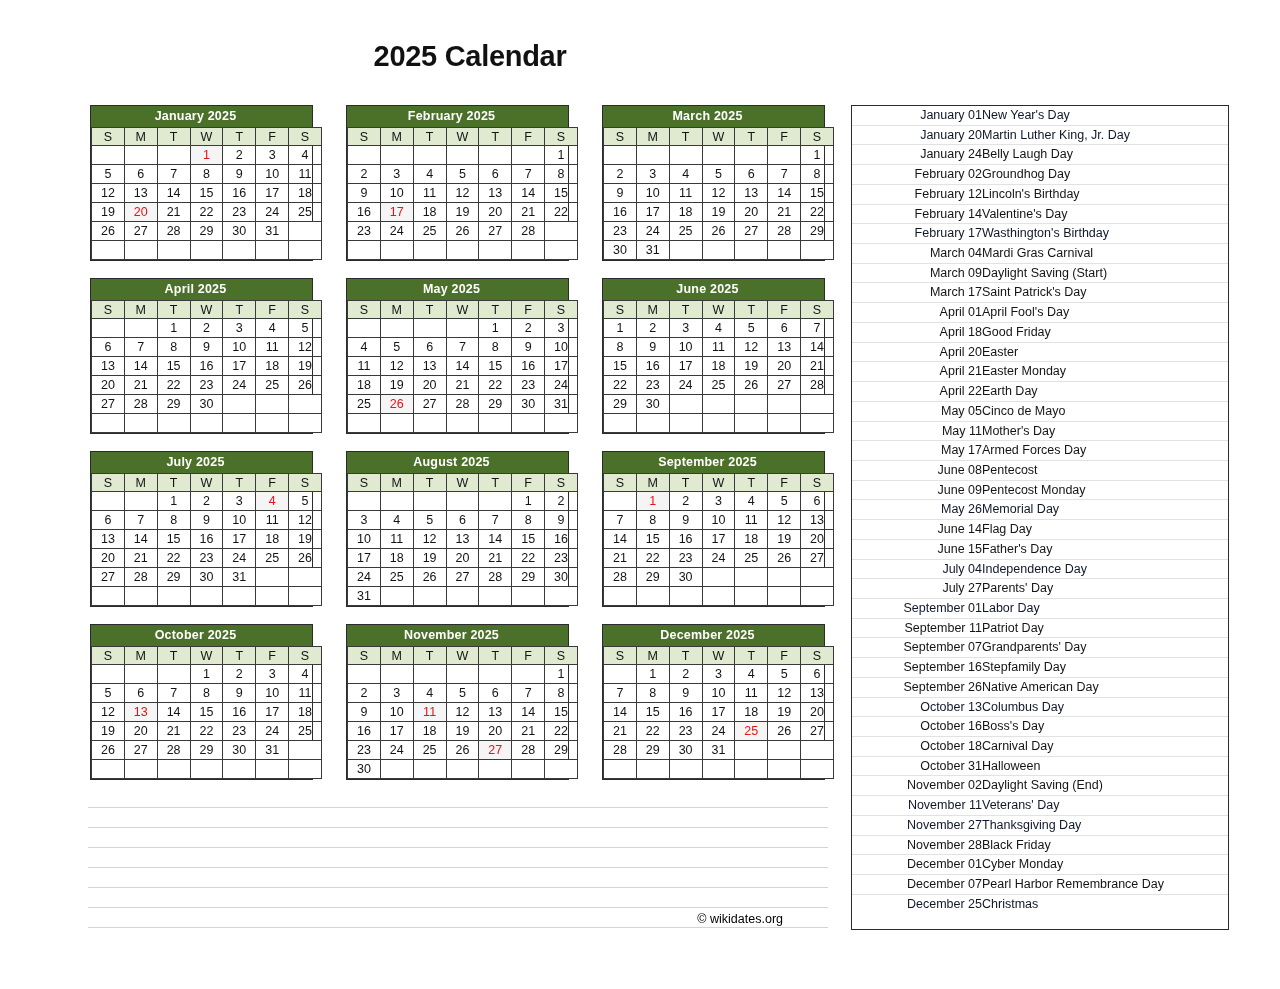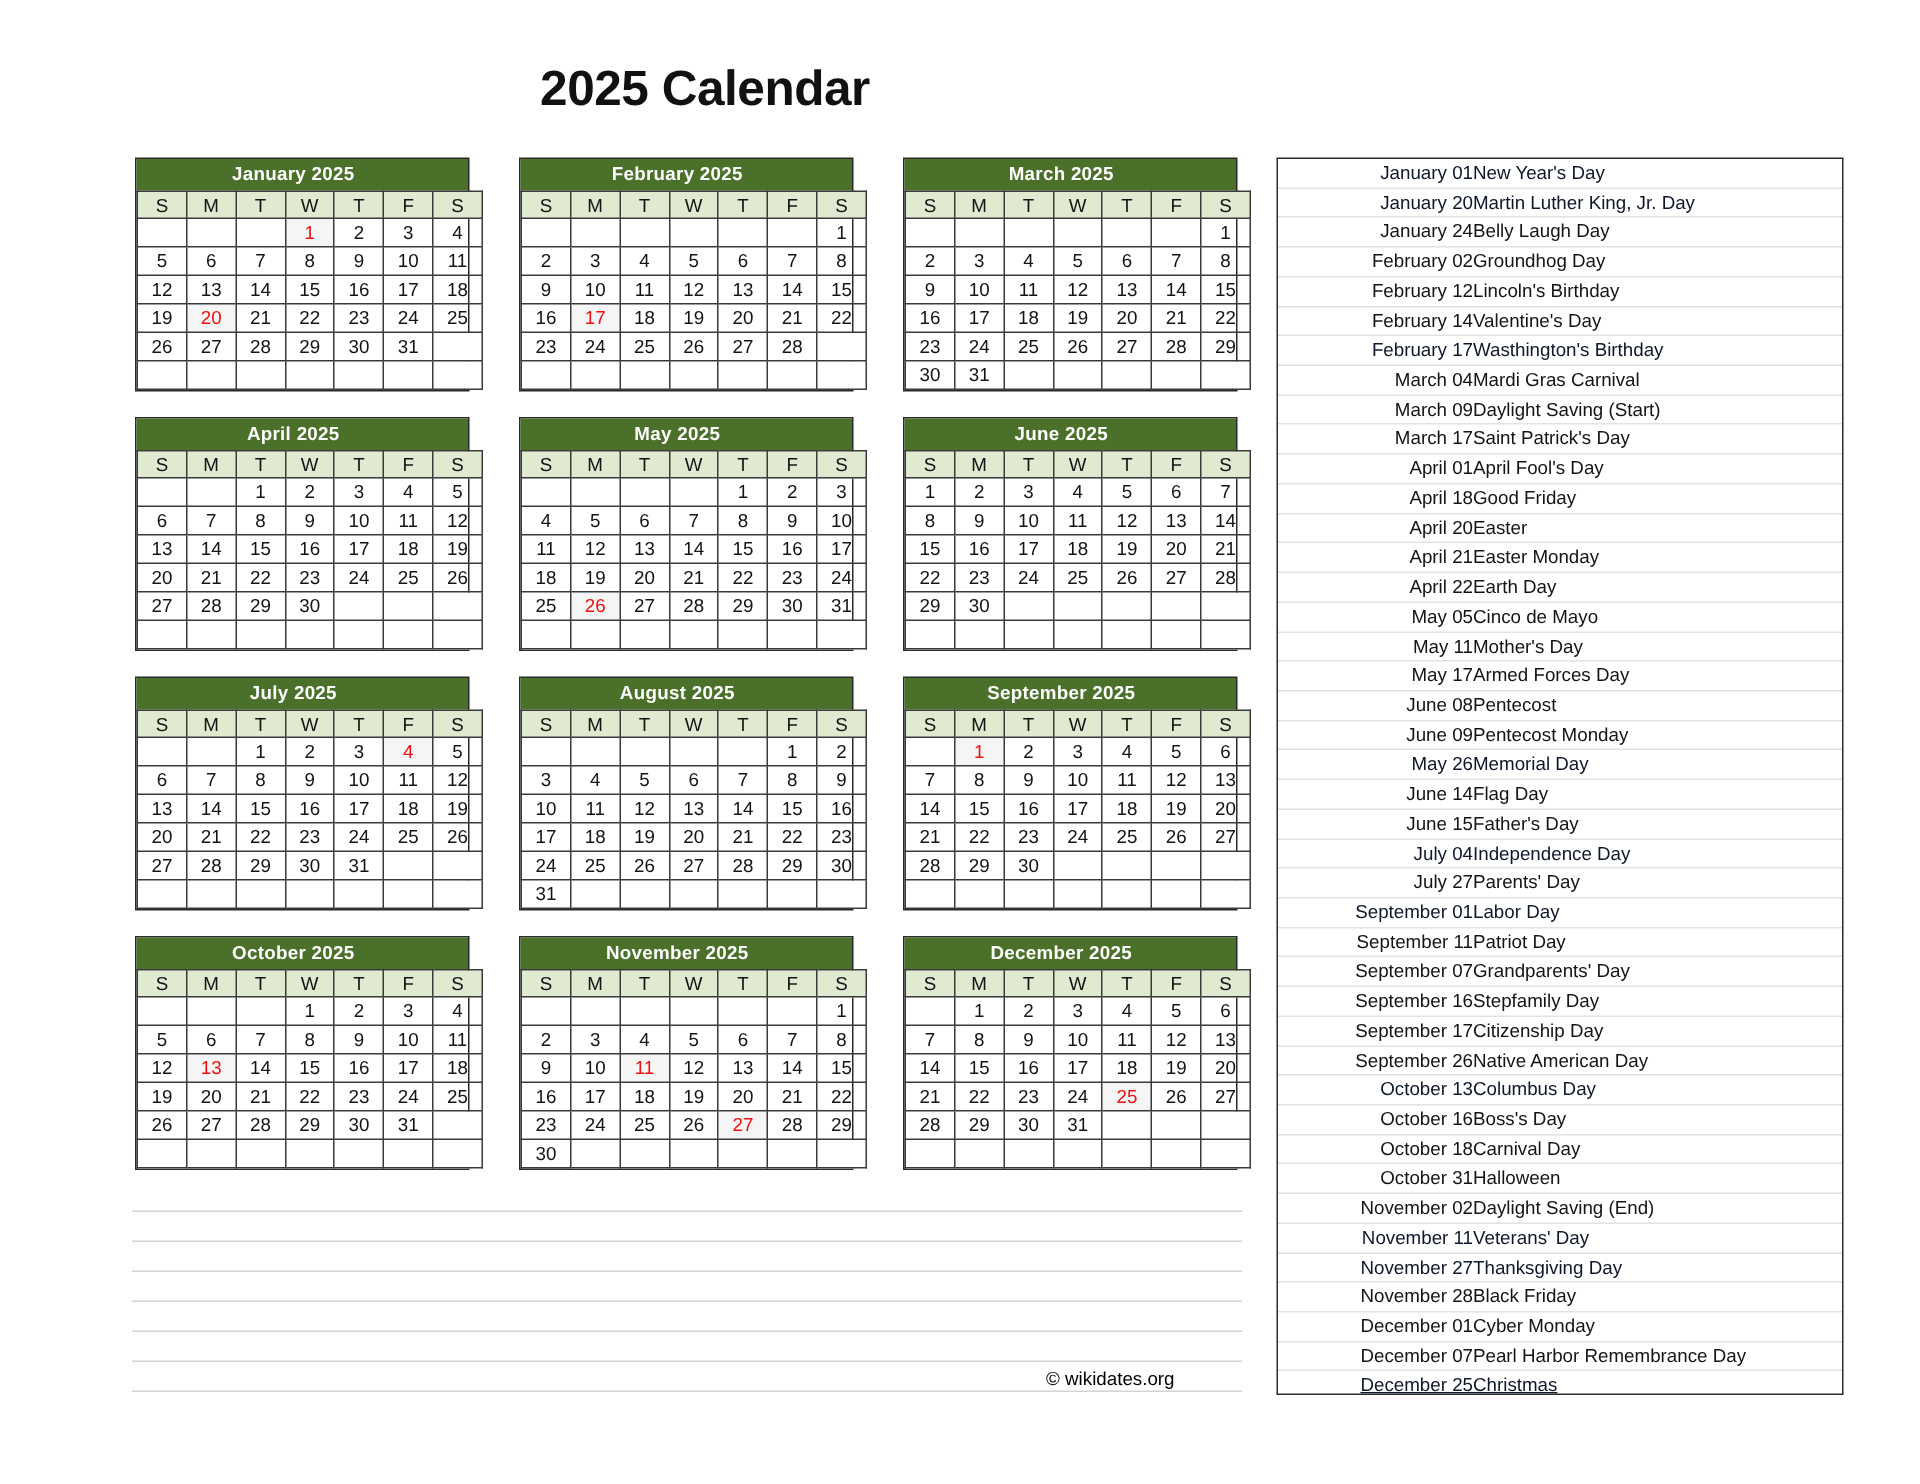--- a/index.html
+++ b/index.html
@@ -16,21 +16,21 @@
     overflow: hidden;
   }
 
   
   .page-title {
     position: absolute;
     left: 0;
     top: 40px;
     width: 940px;
     text-align: center;
-    font-size: 33px;
+    font-size: 29px;
     font-weight: bold;
     letter-spacing: -0.3px;
     color: #111111;
   }
 
   
   .months-area {
     position: absolute;
     left: 90px;
     top: 105px;
@@ -142,21 +142,20 @@
   td.h-name {
     text-align: left;
     padding-left: 1px;
     white-space: nowrap;
   }
   tr.major td {
     color: #0f172a;
   }
   table.holiday-table tr:last-child td {
     border-bottom: none;
-    text-decoration: underline;
   }
 </style>
 </head>
 <body>
 
 <div class="page-title">2025 Calendar</div>
 
 <div class="months-area">
     <div class="month-row">
       <div class="month-block">
@@ -1156,24 +1155,20 @@
         </tr>
         <tr>
           <td class="h-date">September 07</td>
           <td class="h-name">Grandparents' Day</td>
         </tr>
         <tr>
           <td class="h-date">September 16</td>
           <td class="h-name">Stepfamily Day</td>
         </tr>
         <tr>
-          <td class="h-date">September 17</td>
-          <td class="h-name">Citizenship Day</td>
-        </tr>
-        <tr>
           <td class="h-date">September 26</td>
           <td class="h-name">Native American Day</td>
         </tr>
         <tr class="major">
           <td class="h-date">October 13</td>
           <td class="h-name">Columbus Day</td>
         </tr>
         <tr>
           <td class="h-date">October 16</td>
           <td class="h-name">Boss's Day</td>

